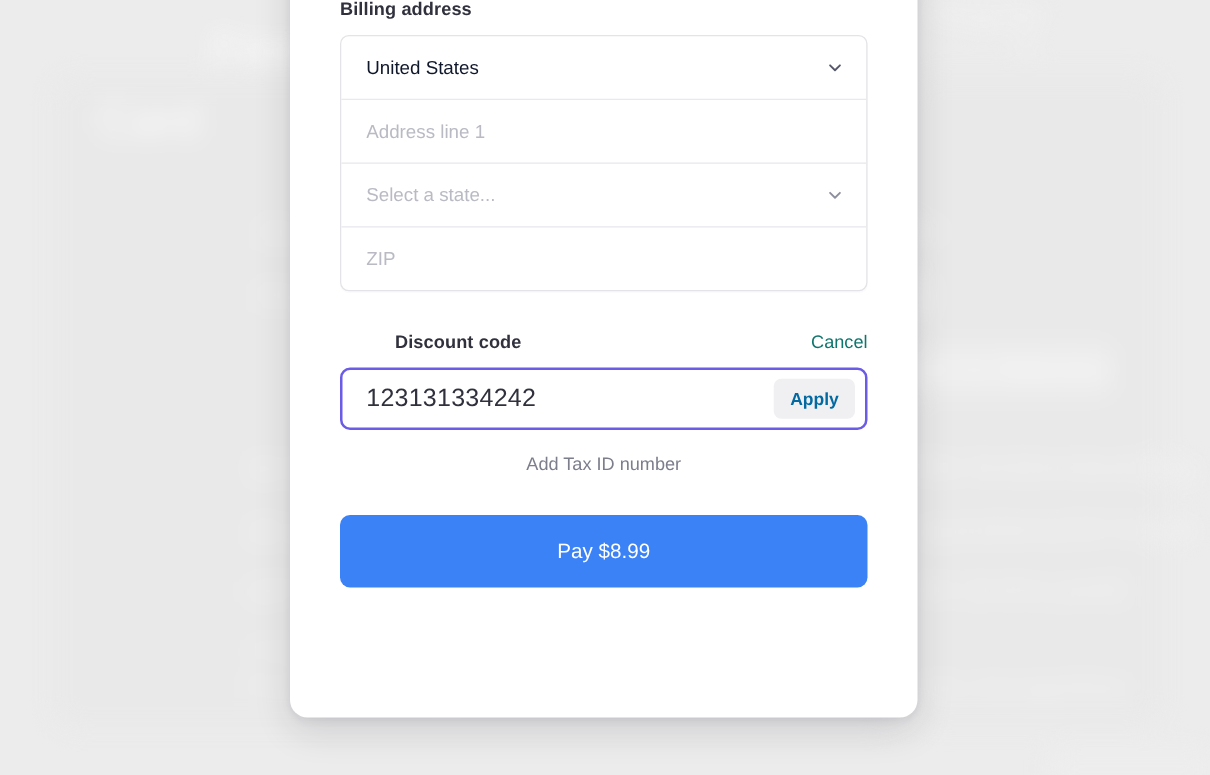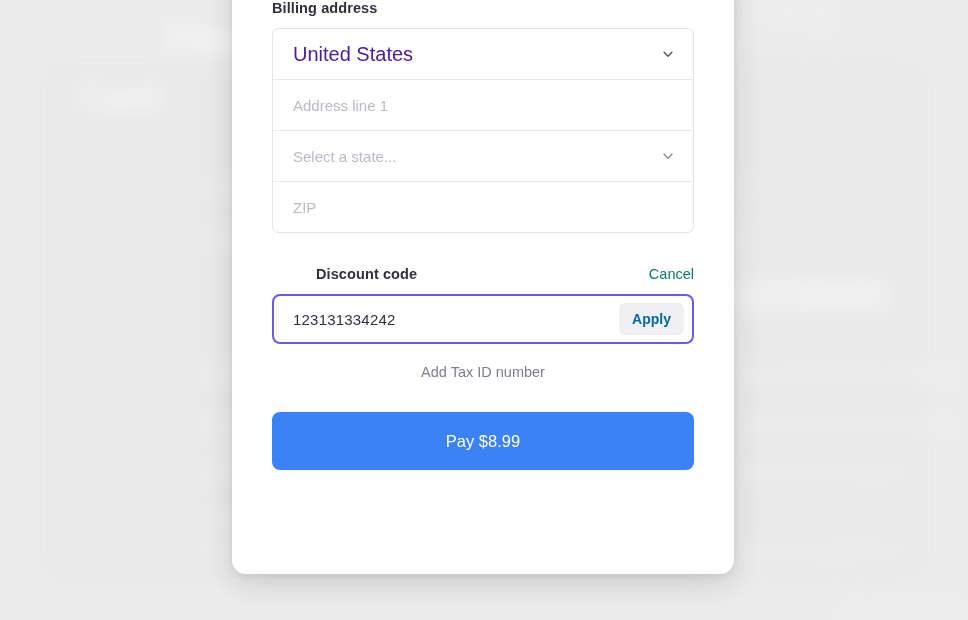--- a/index.html
+++ b/index.html
@@ -92,22 +92,22 @@
   .fg-cell {
     flex: 1;
     display: flex;
     align-items: center;
     padding: 0 20px;
     position: relative;
     min-width: 0;
   }
   .fg-cell + .fg-cell { border-left: 5px solid #a16207; }
   .fg-value {
-    font-size: 20px;
-    color: #4c1d95;
+    font-size: 15px;
+    color: #0f172a;
     white-space: nowrap;
     overflow: hidden;
     text-overflow: ellipsis;
   }
   .fg-placeholder {
     font-size: 15px;
     color: #b9bac3;
     white-space: nowrap;
     overflow: hidden;
     text-overflow: ellipsis;
@@ -142,21 +142,21 @@
     border: 2px solid #6b5ce7;
     border-radius: 8px;
     background: #fff;
     display: flex;
     align-items: center;
     padding: 0 8px 0 19px;
     box-sizing: border-box;
   }
   .discount-value {
     flex: 1;
-    font-size: 15px;
+    font-size: 20px;
     color: #30313d;
     letter-spacing: 0.2px;
   }
   .apply-btn {
     font-size: 14px;
     font-weight: 700;
     color: #0369a1;
     background: #f0f0f3;
     border: none;
     border-radius: 6px;

